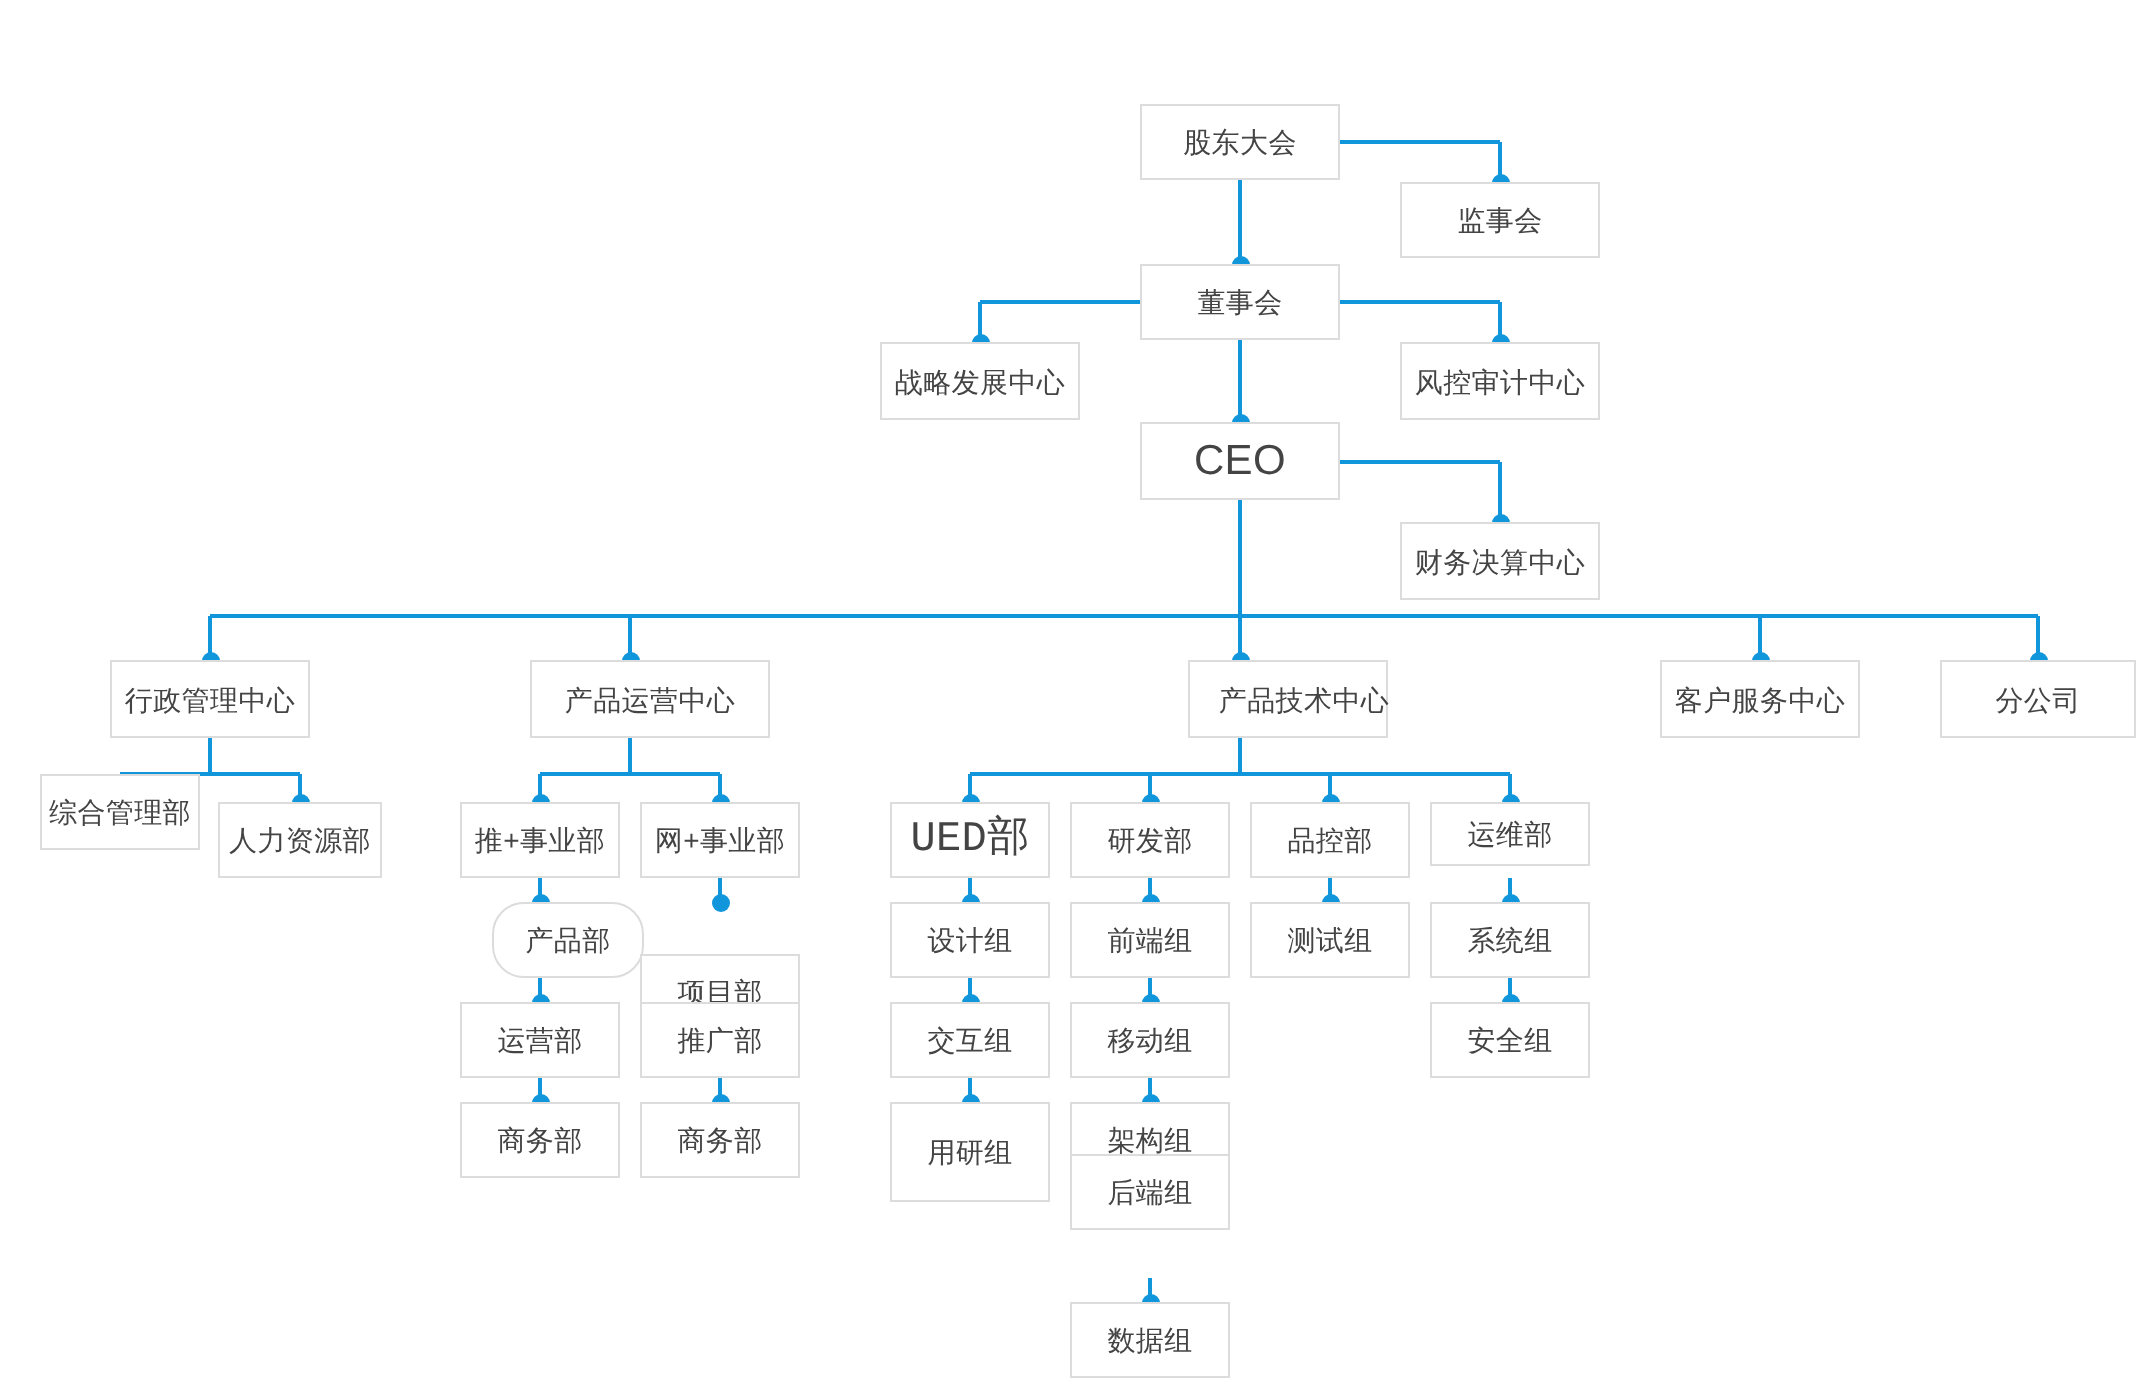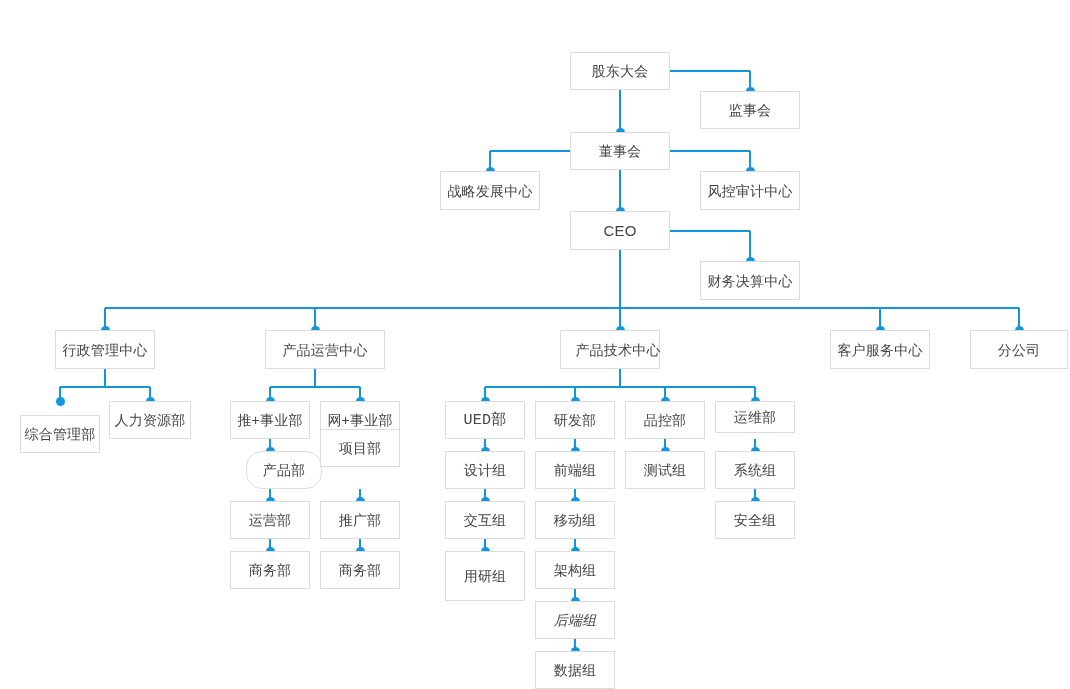--- a/index.html
+++ b/index.html
@@ -26,21 +26,21 @@
     font-size: 14px;
     line-height: 1;
     display: flex;
     align-items: center;
     justify-content: center;
     text-align: center;
     white-space: nowrap;
     letter-spacing: 0.2px;
   }
   .node.latin {
-    font-size: 15px;
+    font-size: 21px;
   }
   .conn {
     position: absolute;
     background: #1296db;
   }
   .conn-h { height: 2px; }
   .conn-v { width: 2px; }
   .dot {
     position: absolute;
     width: 9px;
@@ -160,51 +160,51 @@
       </div>
       <div class="node" style="left: 700px; top: 261px; width: 100px; height: 39px; align-items: center;">
         <span>财务决算中心</span>
       </div>
       <div class="node" style="left: 55px; top: 330px; width: 100px; height: 39px;">
         <span>行政管理中心</span>
       </div>
       <div class="node" style="left: 265px; top: 330px; width: 120px; height: 39px;">
         <span>产品运营中心</span>
       </div>
-      <div class="node" style="left: 560px; top: 330px; width: 100px; height: 39px; padding-left: 16px;">
+      <div class="node" style="left: 594px; top: 330px; width: 100px; height: 39px; padding-left: 16px;">
         <span>产品技术中心</span>
       </div>
       <div class="node" style="left: 830px; top: 330px; width: 100px; height: 39px;">
         <span>客户服务中心</span>
       </div>
       <div class="node" style="left: 970px; top: 330px; width: 98px; height: 39px;">
         <span>分公司</span>
       </div>
-      <div class="node" style="left: 20px; top: 415px; width: 80px; height: 38px;">
+      <div class="node" style="left: 20px; top: 387px; width: 80px; height: 38px;">
         <span>综合管理部</span>
       </div>
       <div class="node" style="left: 109px; top: 401px; width: 82px; height: 38px;">
         <span>人力资源部</span>
       </div>
       <div class="node" style="left: 230px; top: 401px; width: 80px; height: 38px;">
         <span>推+事业部</span>
       </div>
       <div class="node" style="left: 246px; top: 451px; width: 76px; height: 38px; border-radius: 16px;">
         <span>产品部</span>
       </div>
       <div class="node" style="left: 230px; top: 501px; width: 80px; height: 38px;">
         <span>运营部</span>
       </div>
       <div class="node" style="left: 230px; top: 551px; width: 80px; height: 38px;">
         <span>商务部</span>
       </div>
       <div class="node" style="left: 320px; top: 401px; width: 80px; height: 38px;">
         <span>网+事业部</span>
       </div>
-      <div class="node" style="left: 320px; top: 429px; width: 80px; height: 38px;">
+      <div class="node" style="left: 320px; top: 477px; width: 80px; height: 38px;">
         <span>项目部</span>
       </div>
       <div class="node" style="left: 320px; top: 501px; width: 80px; height: 38px;">
         <span>推广部</span>
       </div>
       <div class="node" style="left: 320px; top: 551px; width: 80px; height: 38px;">
         <span>商务部</span>
       </div>
       <div class="node latin" style="left: 445px; top: 401px; width: 80px; height: 38px; font-family: Liberation Mono, monospace;">
         <span>UED部</span>
@@ -223,21 +223,21 @@
       </div>
       <div class="node" style="left: 535px; top: 451px; width: 80px; height: 38px;">
         <span>前端组</span>
       </div>
       <div class="node" style="left: 535px; top: 501px; width: 80px; height: 38px;">
         <span>移动组</span>
       </div>
       <div class="node" style="left: 535px; top: 551px; width: 80px; height: 38px;">
         <span>架构组</span>
       </div>
-      <div class="node" style="left: 535px; top: 601px; width: 80px; height: 38px; font-style: italic;">
+      <div class="node" style="left: 535px; top: 577px; width: 80px; height: 38px;">
         <span>后端组</span>
       </div>
       <div class="node" style="left: 535px; top: 651px; width: 80px; height: 38px;">
         <span>数据组</span>
       </div>
       <div class="node" style="left: 625px; top: 401px; width: 80px; height: 38px;">
         <span>品控部</span>
       </div>
       <div class="node" style="left: 625px; top: 451px; width: 80px; height: 38px;">
         <span>测试组</span>

